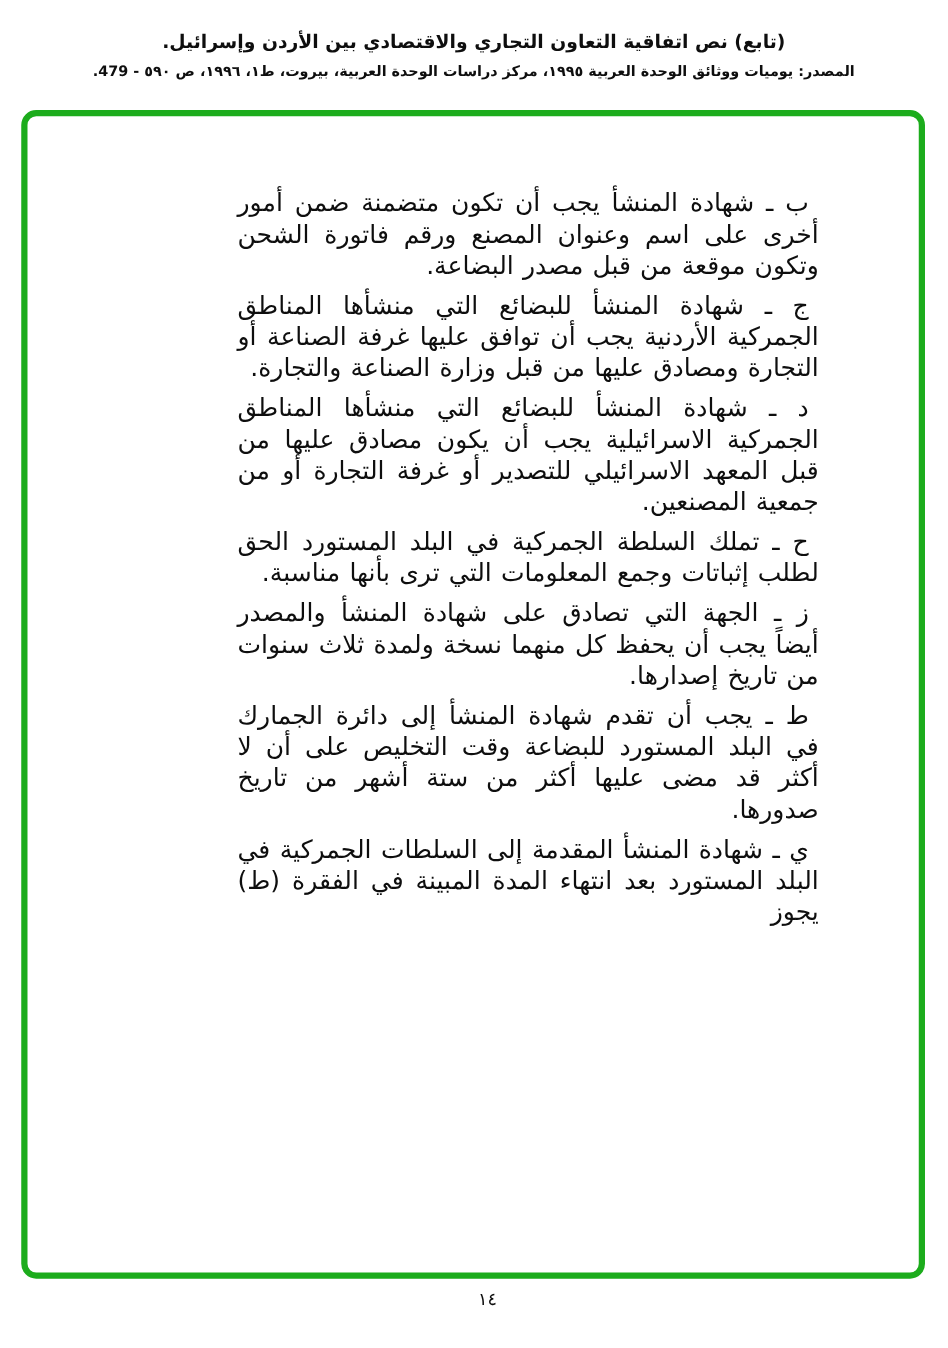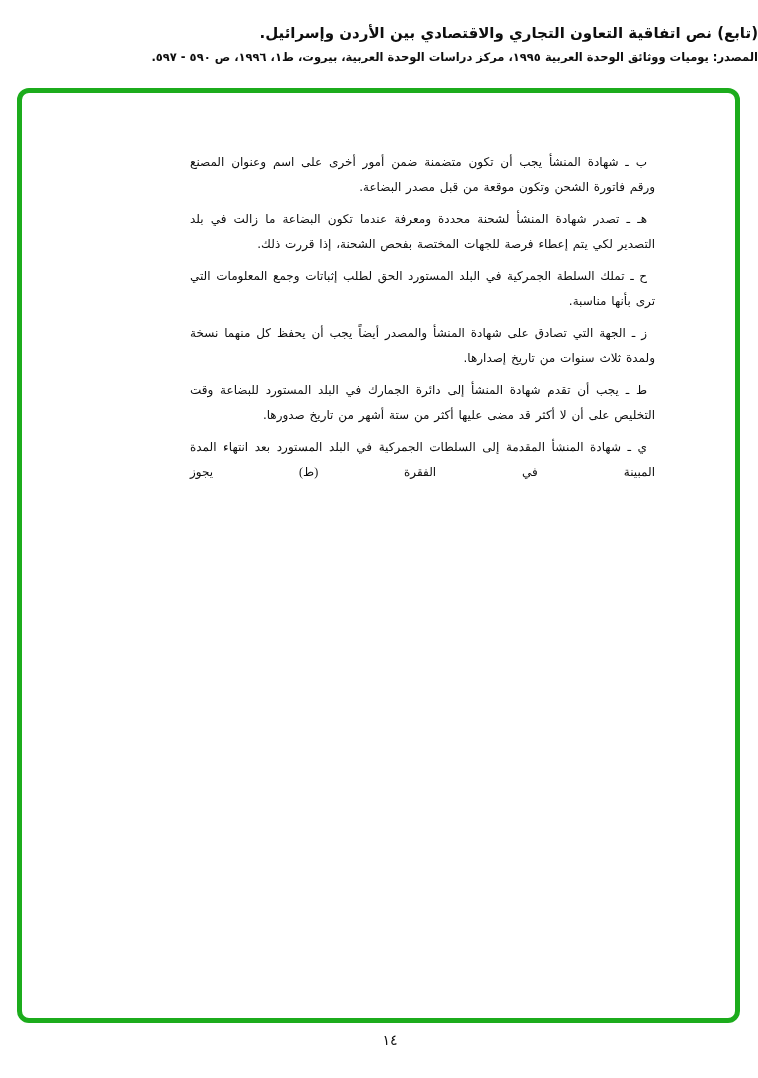--- a/index.html
+++ b/index.html
@@ -17,21 +17,21 @@
     width: 758px;
     height: 1078px;
     background: #ffffff;
   }
   .doc-header {
     position: absolute;
     top: 22px;
     left: 0;
     width: 100%;
     direction: rtl;
-    text-align: right;
+    text-align: center;
   }
   .doc-title {
     font-size: 15px;
     font-weight: bold;
     letter-spacing: 0;
     line-height: 22px;
   }
   .doc-source {
     font-size: 11.5px;
     font-weight: bold;
@@ -51,54 +51,54 @@
   }
   .text-col {
     position: absolute;
     top: 57px;
     right: 80px;
     width: 465px;
     direction: rtl;
   }
   .text-col p {
     margin: 0 0 7px 0;
-    font-size: 12px;
+    font-size: 20px;
     line-height: 25px;
     text-align: justify;
     text-indent: 8px;
     word-spacing: 1px;
   }
   .text-col p.continues {
     text-align-last: justify;
-    font-family: Liberation Serif, serif;
   }
   .page-number {
     position: absolute;
     top: 1032px;
     left: 11px;
     width: 100%;
     text-align: center;
     font-size: 14px;
     direction: rtl;
   }
 </style>
 </head>
 <body>
 
 <div class="page">
 
   <div class="doc-header">
     <div class="doc-title">(تابع) نص اتفاقية التعاون التجاري والاقتصادي بين الأردن وإسرائيل.</div>
-    <div class="doc-source">المصدر: يوميات ووثائق الوحدة العربية ١٩٩٥، مركز دراسات الوحدة العربية، بيروت، ط١، ١٩٩٦، ص ٥٩٠ - ٥٩٧.</div>
+    <div class="doc-source">المصدر: يوميات ووثائق الوحدة العربية ١٩٩٥، مركز دراسات الوحدة العربية، بيروت، ط١، ١٩٩٦، ص ٥٩٠ - 479.</div>
   </div>
 
   <div class="green-box">
     <div class="text-col">
       <p>ب ـ شهادة المنشأ يجب أن تكون متضمنة ضمن أمور أخرى على اسم وعنوان المصنع ورقم فاتورة الشحن وتكون موقعة من قبل مصدر البضاعة.</p>
-      <p>هـ ـ تصدر شهادة المنشأ لشحنة محددة ومعرفة عندما تكون البضاعة ما زالت في بلد التصدير لكي يتم إعطاء فرصة للجهات المختصة بفحص الشحنة، إذا قررت ذلك.</p>
+      <p>ج ـ شهادة المنشأ للبضائع التي منشأها المناطق الجمركية الأردنية يجب أن توافق عليها غرفة الصناعة أو التجارة ومصادق عليها من قبل وزارة الصناعة والتجارة.</p>
+      <p>د ـ شهادة المنشأ للبضائع التي منشأها المناطق الجمركية الاسرائيلية يجب أن يكون مصادق عليها من قبل المعهد الاسرائيلي للتصدير أو غرفة التجارة أو من جمعية المصنعين.</p>
       <p>ح ـ تملك السلطة الجمركية في البلد المستورد الحق لطلب إثباتات وجمع المعلومات التي ترى بأنها مناسبة.</p>
       <p>ز ـ الجهة التي تصادق على شهادة المنشأ والمصدر أيضاً يجب أن يحفظ كل منهما نسخة ولمدة ثلاث سنوات من تاريخ إصدارها.</p>
       <p>ط ـ يجب أن تقدم شهادة المنشأ إلى دائرة الجمارك في البلد المستورد للبضاعة وقت التخليص على أن لا أكثر قد مضى عليها أكثر من ستة أشهر من تاريخ صدورها.</p>
       <p class="continues">ي ـ شهادة المنشأ المقدمة إلى السلطات الجمركية في البلد المستورد بعد انتهاء المدة المبينة في الفقرة (ط) يجوز</p>
     </div>
   </div>
 
   <div class="page-number">١٤</div>
 
 </div>

